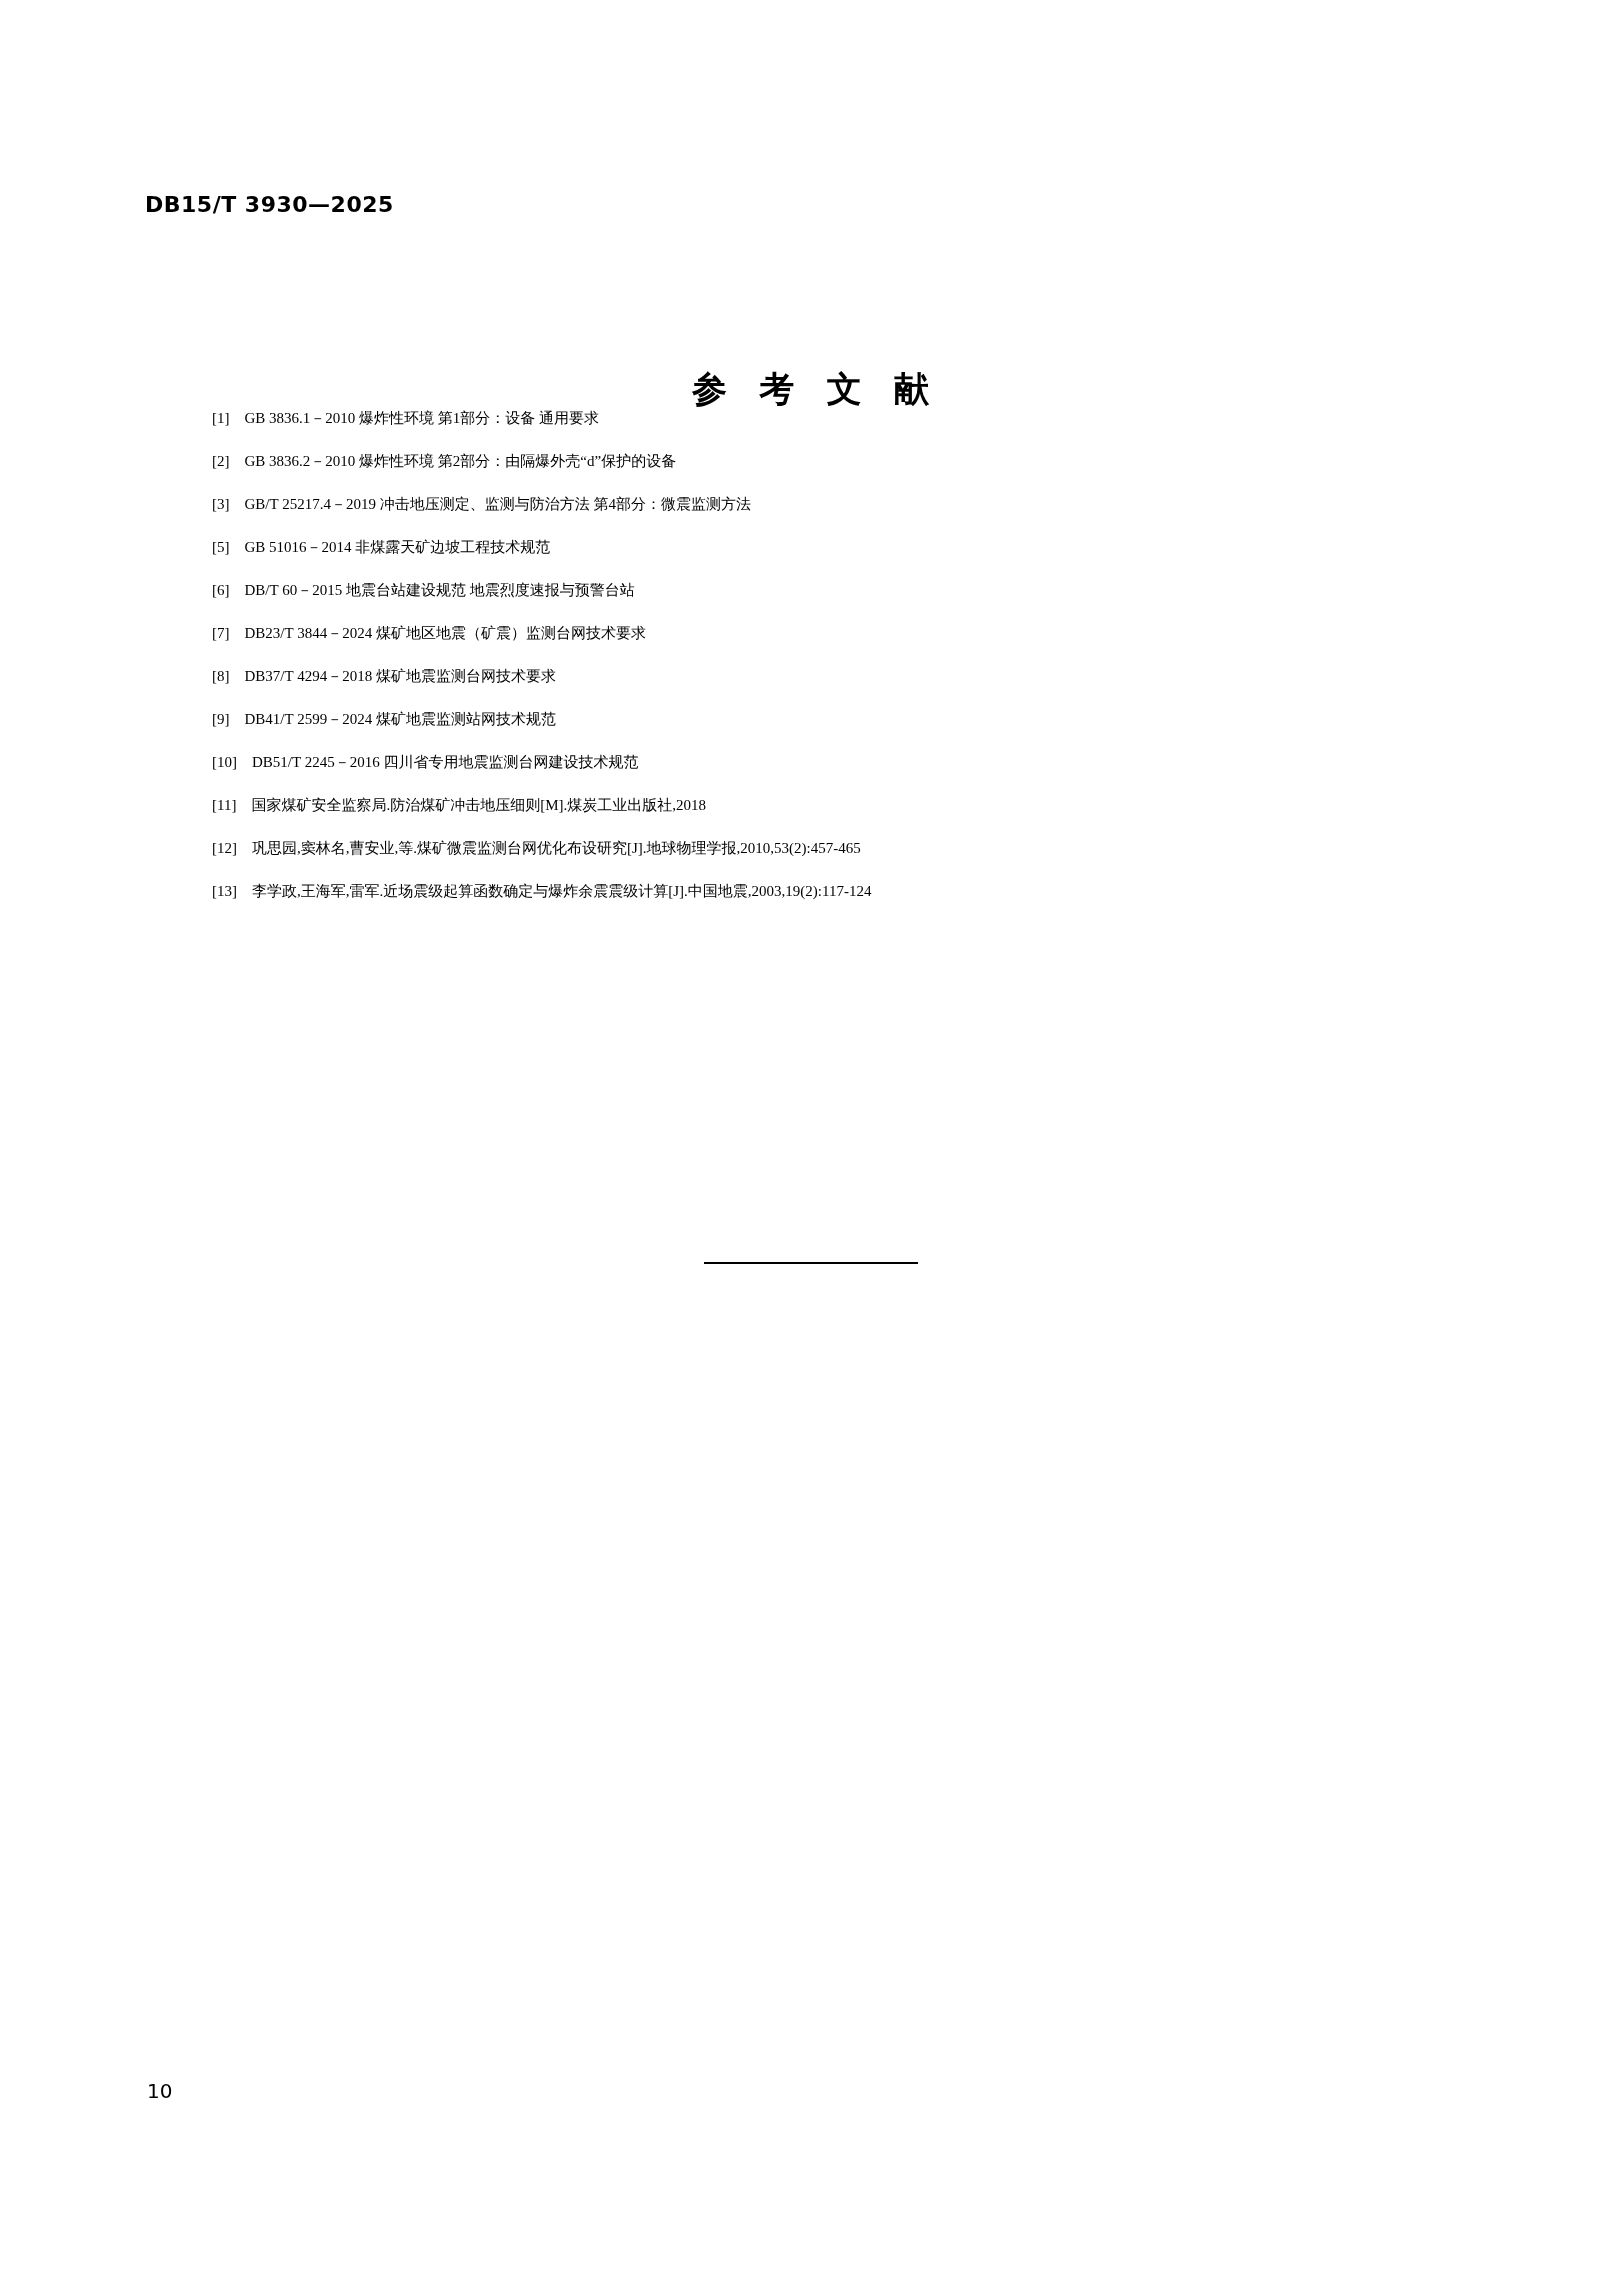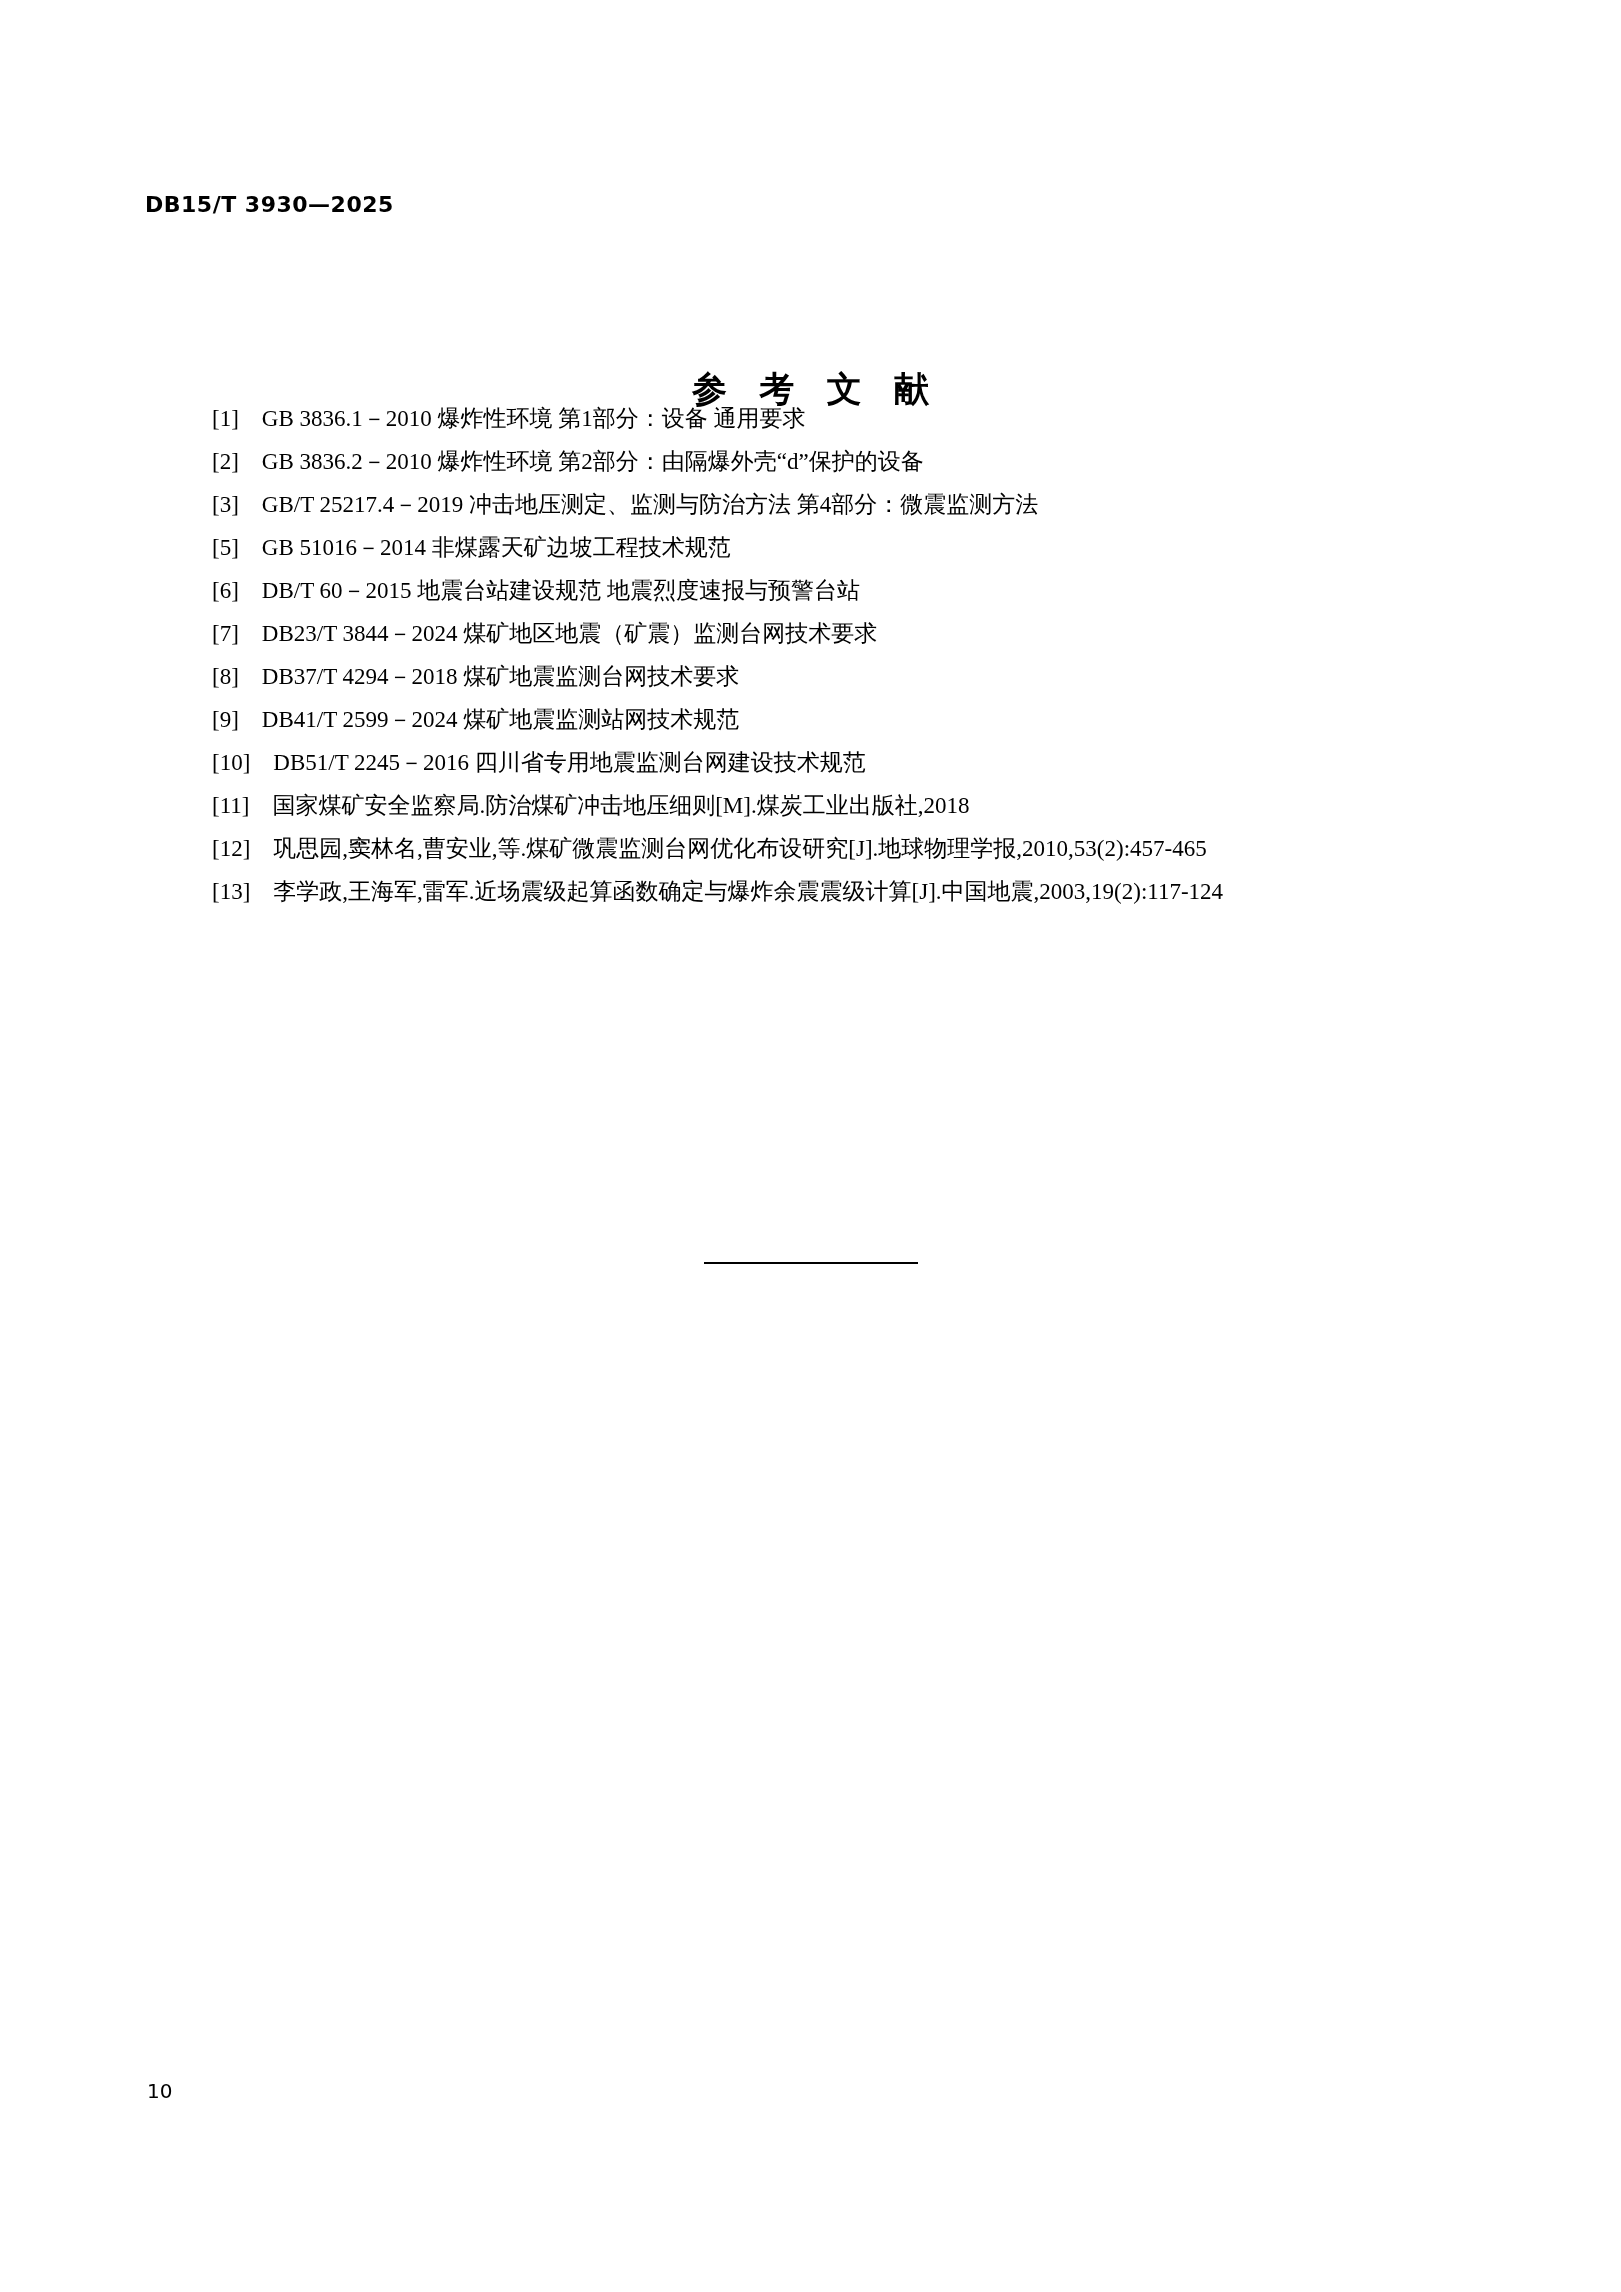--- a/index.html
+++ b/index.html
@@ -46,21 +46,21 @@
   }
   .ref-list {
     position: absolute;
     top: 397px;
     left: 145px;
     width: 1333px;
   }
   .ref-item {
     display: block;
     font-family: "Liberation Serif", "DejaVu Serif", serif;
-    font-size: 23px;
+    font-size: 15px;
     line-height: 43px;
     text-align: justify;
     text-indent: 67px;
     margin: 0;
     padding: 0;
     white-space: pre-wrap;
     word-break: break-all;
   }
   .rule {
     position: absolute;

